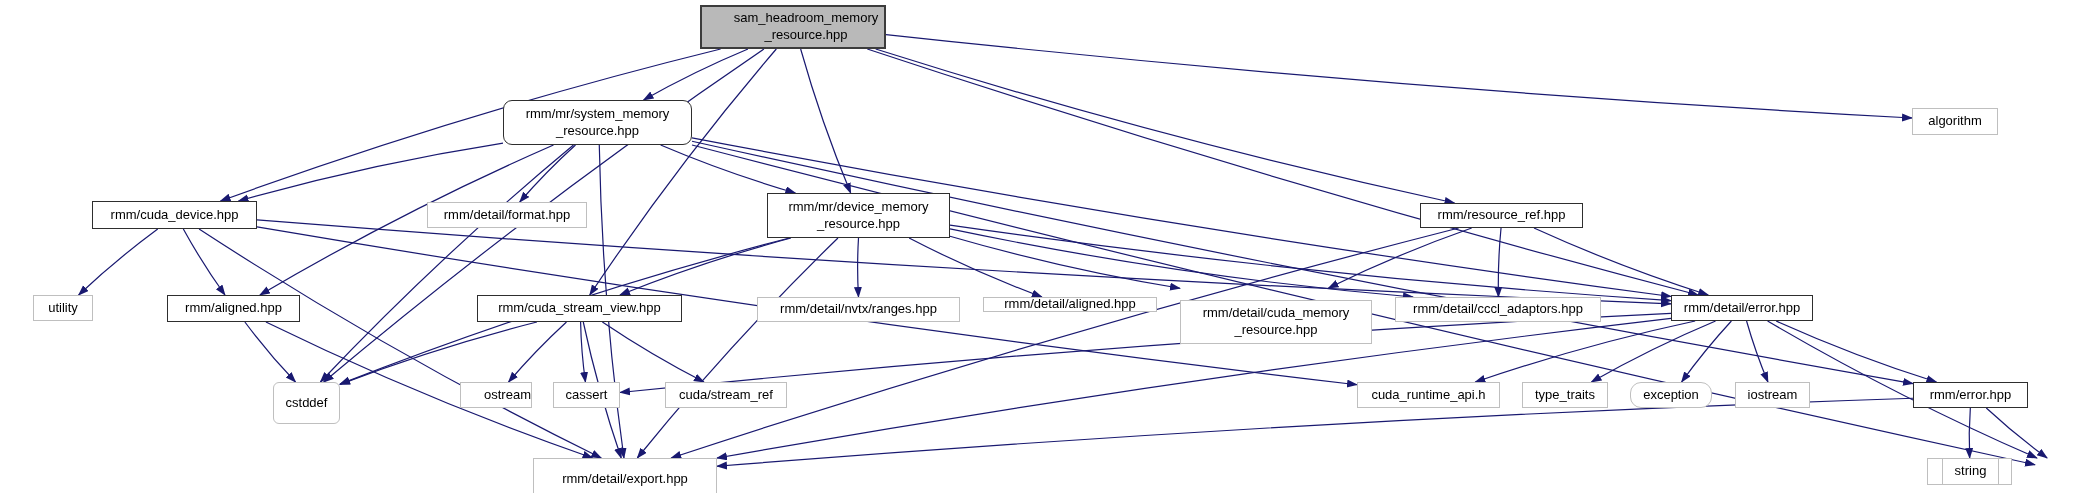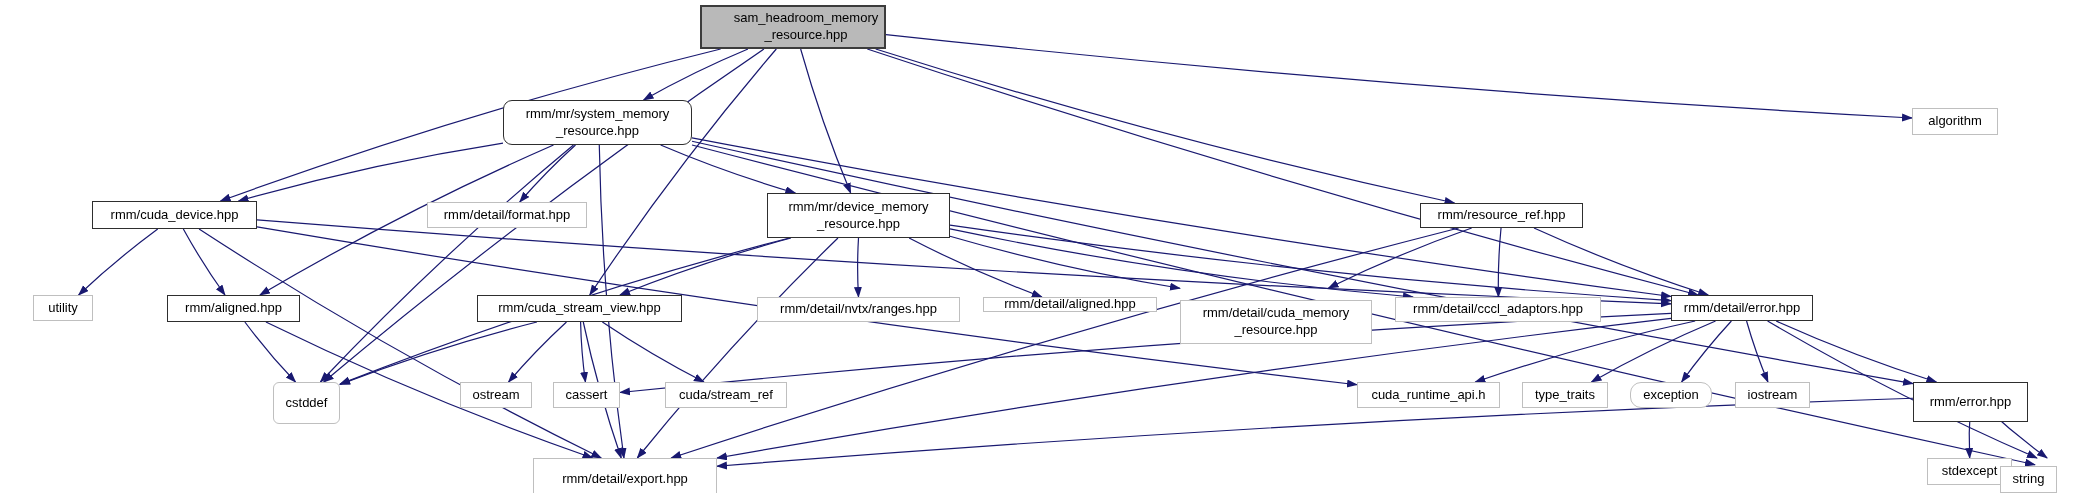--- a/index.html
+++ b/index.html
@@ -141,46 +141,46 @@
     </div>
     <div class="node leaf" style="left: 1395px; top: 297px; width: 206px; height: 25px;">
       <span>rmm/detail/cccl_adaptors.hpp</span>
     </div>
     <div class="node internal" style="left: 1671px; top: 295px; width: 142px; height: 26px;">
       <span>rmm/detail/error.hpp</span>
     </div>
     <div class="node leaf" style="left: 273px; top: 382px; width: 67px; height: 42px; border-radius: 6px;">
       <span>cstddef</span>
     </div>
-    <div class="node leaf" style="left: 460px; top: 382px; width: 72px; height: 26px;">
+    <div class="node leaf" style="left: 460px; top: 382px; width: 72px; height: 26px; align-items: flex-end;">
       <span>ostream</span>
     </div>
     <div class="node leaf" style="left: 553px; top: 382px; width: 67px; height: 26px;">
       <span>cassert</span>
     </div>
     <div class="node leaf" style="left: 665px; top: 382px; width: 122px; height: 26px;">
       <span>cuda/stream_ref</span>
     </div>
     <div class="node leaf" style="left: 1357px; top: 382px; width: 143px; height: 26px;">
       <span>cuda_runtime_api.h</span>
     </div>
     <div class="node leaf" style="left: 1522px; top: 382px; width: 86px; height: 26px;">
       <span>type_traits</span>
     </div>
     <div class="node leaf" style="left: 1630px; top: 382px; width: 82px; height: 26px; border-radius: 11px;">
       <span>exception</span>
     </div>
     <div class="node leaf" style="left: 1735px; top: 382px; width: 75px; height: 26px;">
       <span>iostream</span>
     </div>
-    <div class="node internal" style="left: 1913px; top: 382px; width: 115px; height: 40px;">
+    <div class="node internal" style="left: 1913px; top: 382px; width: 115px; height: 26px;">
       <span>rmm/error.hpp</span>
     </div>
     <div class="node leaf" style="left: 533px; top: 458px; width: 184px; height: 42px;">
       <span>rmm/detail/export.hpp</span>
     </div>
     <div class="node leaf" style="left: 1927px; top: 458px; width: 85px; height: 27px;">
       <span>stdexcept</span>
     </div>
-    <div class="node leaf" style="left: 2000px; top: 458px; width: 57px; height: 27px; margin-top: 8px;">
+    <div class="node leaf" style="left: 1942px; top: 458px; width: 57px; height: 27px;">
       <span>string</span>
     </div>
   </div>
 
 </body></html>

